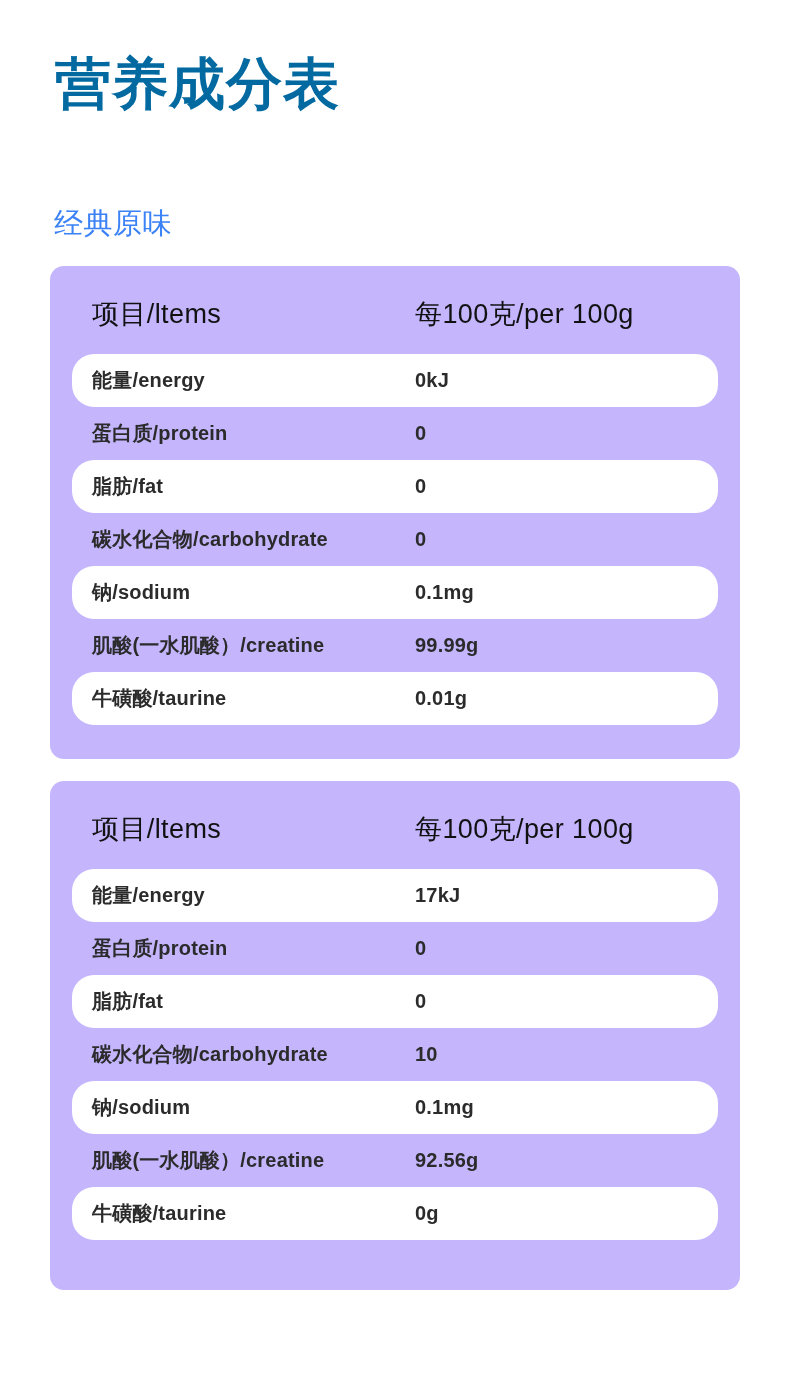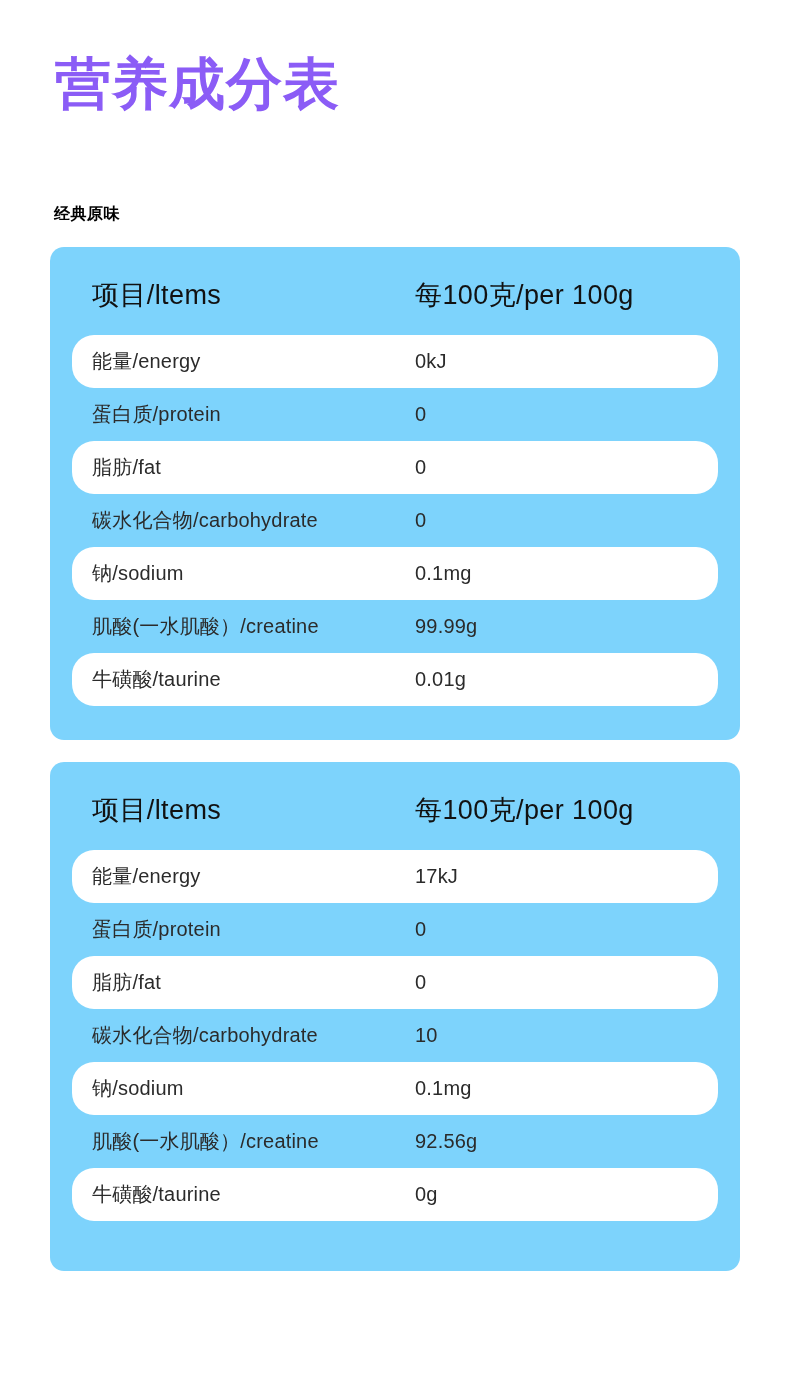--- a/index.html
+++ b/index.html
@@ -18,41 +18,41 @@
     width: 790px;
     height: 1384px;
     box-sizing: border-box;
     padding: 0 50px;
     position: relative;
   }
   .page-title {
     font-size: 56px;
     font-weight: 700;
     letter-spacing: 1px;
-    color: #8b5cf6;
+    color: #0369a1;
     margin: 0;
     padding-top: 52px;
     padding-left: 5px;
     line-height: 1.15;
   }
   .section {
     margin-top: 0;
   }
   .section-title {
-    font-size: 16px;
-    font-weight: 700;
-    color: #000000;
+    font-size: 29px;
+    font-weight: 400;
+    color: #3b82f6;
     padding-left: 4px;
     letter-spacing: 0.5px;
   }
   .section-1 .section-title { margin-top: 88px; }
   .section-2 .section-title { margin-top: 60px; }
 
   .card {
-    background: #7dd3fc;
+    background: #c4b5fd;
     border-radius: 14px;
     margin-top: 22px;
     padding: 26px 22px 34px 22px;
     box-sizing: border-box;
   }
   .card-2 {
     padding-bottom: 50px;
   }
   .table {
     width: 100%;
@@ -64,21 +64,21 @@
     font-weight: 400;
     color: #111111;
     padding: 4px 20px 22px 20px;
     letter-spacing: 0.4px;
   }
   .th-item { text-align: left; }
   .th-value { text-align: left; }
 
   .table td {
     font-size: 20px;
-    font-weight: 400;
+    font-weight: 700;
     color: #2b2b2b;
     padding: 13px 20px;
     letter-spacing: 0.2px;
   }
   .td-item { text-align: left; }
   .td-value { }
 
   .table tbody tr.row-odd td {
     background: #ffffff;
   }

